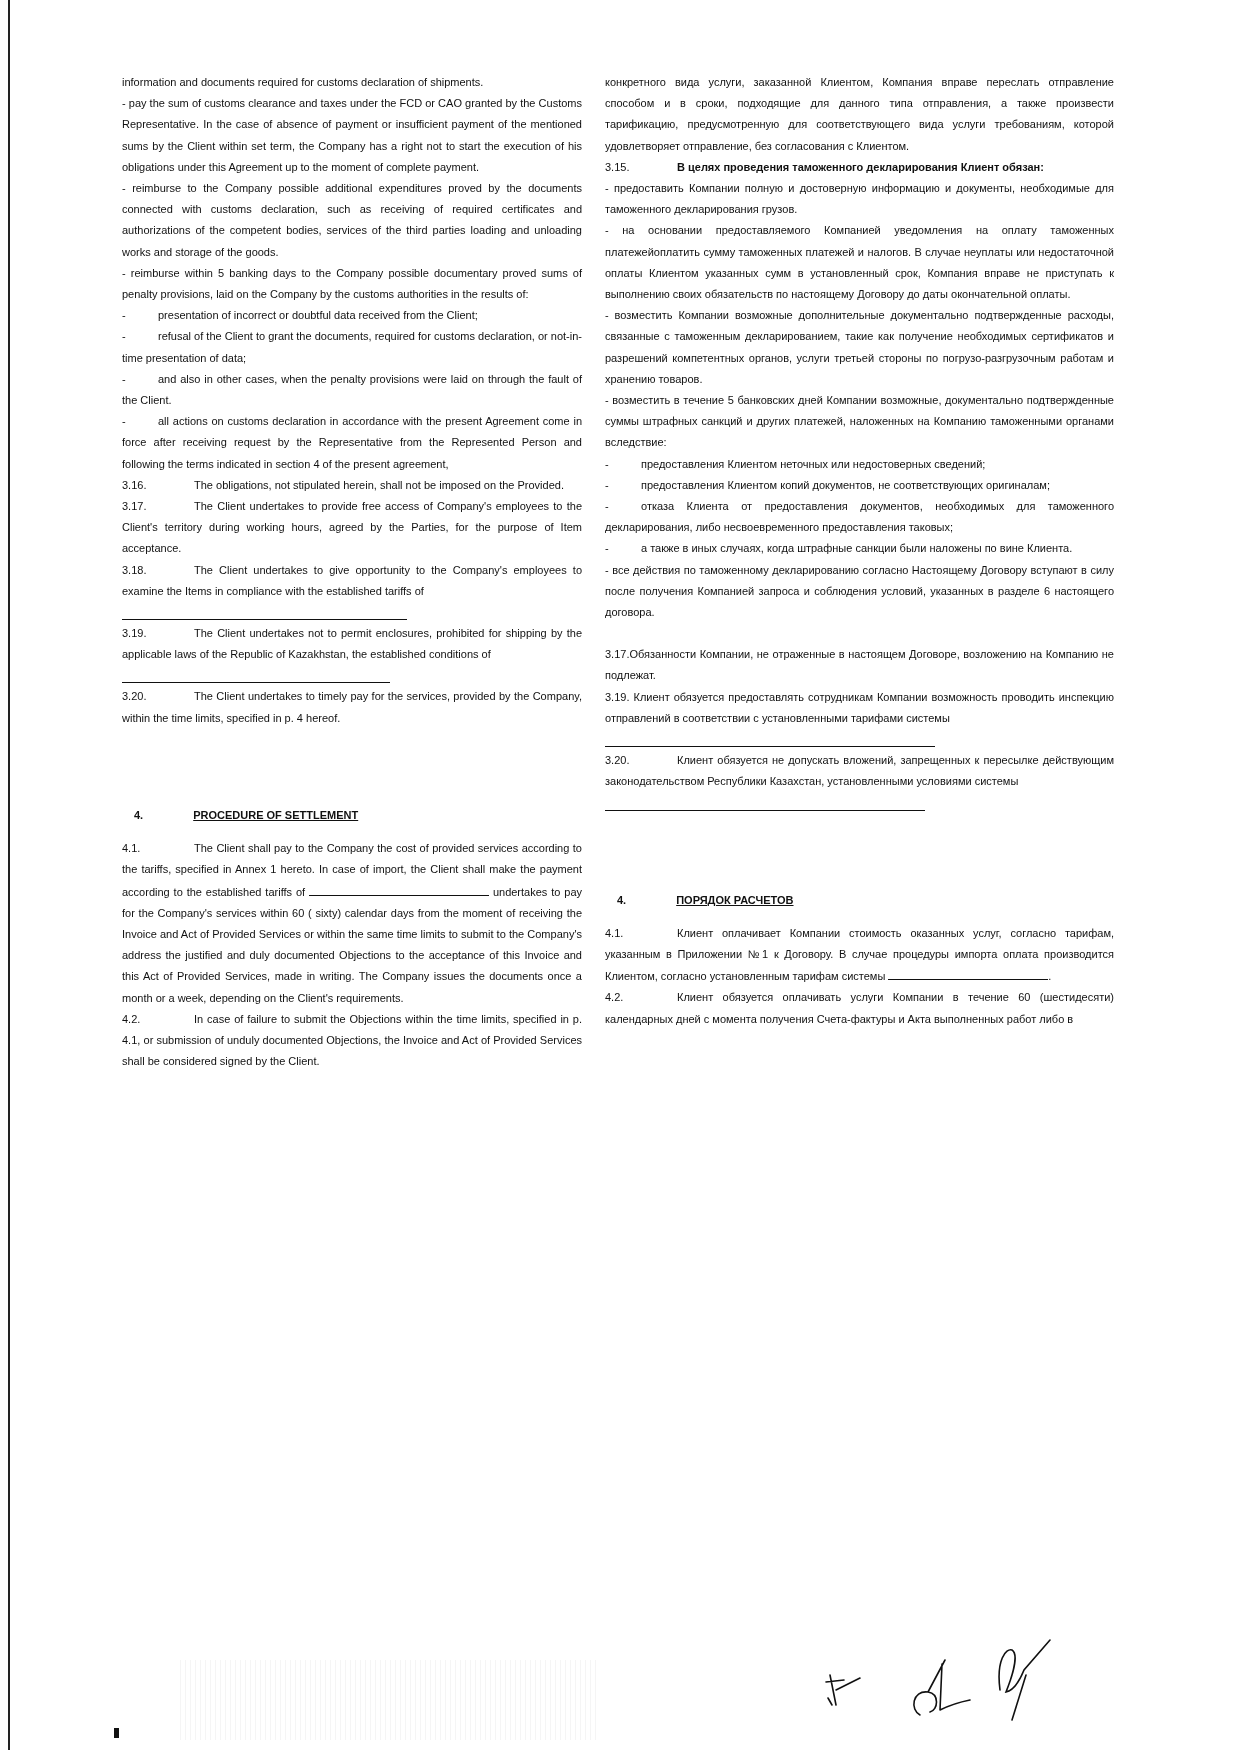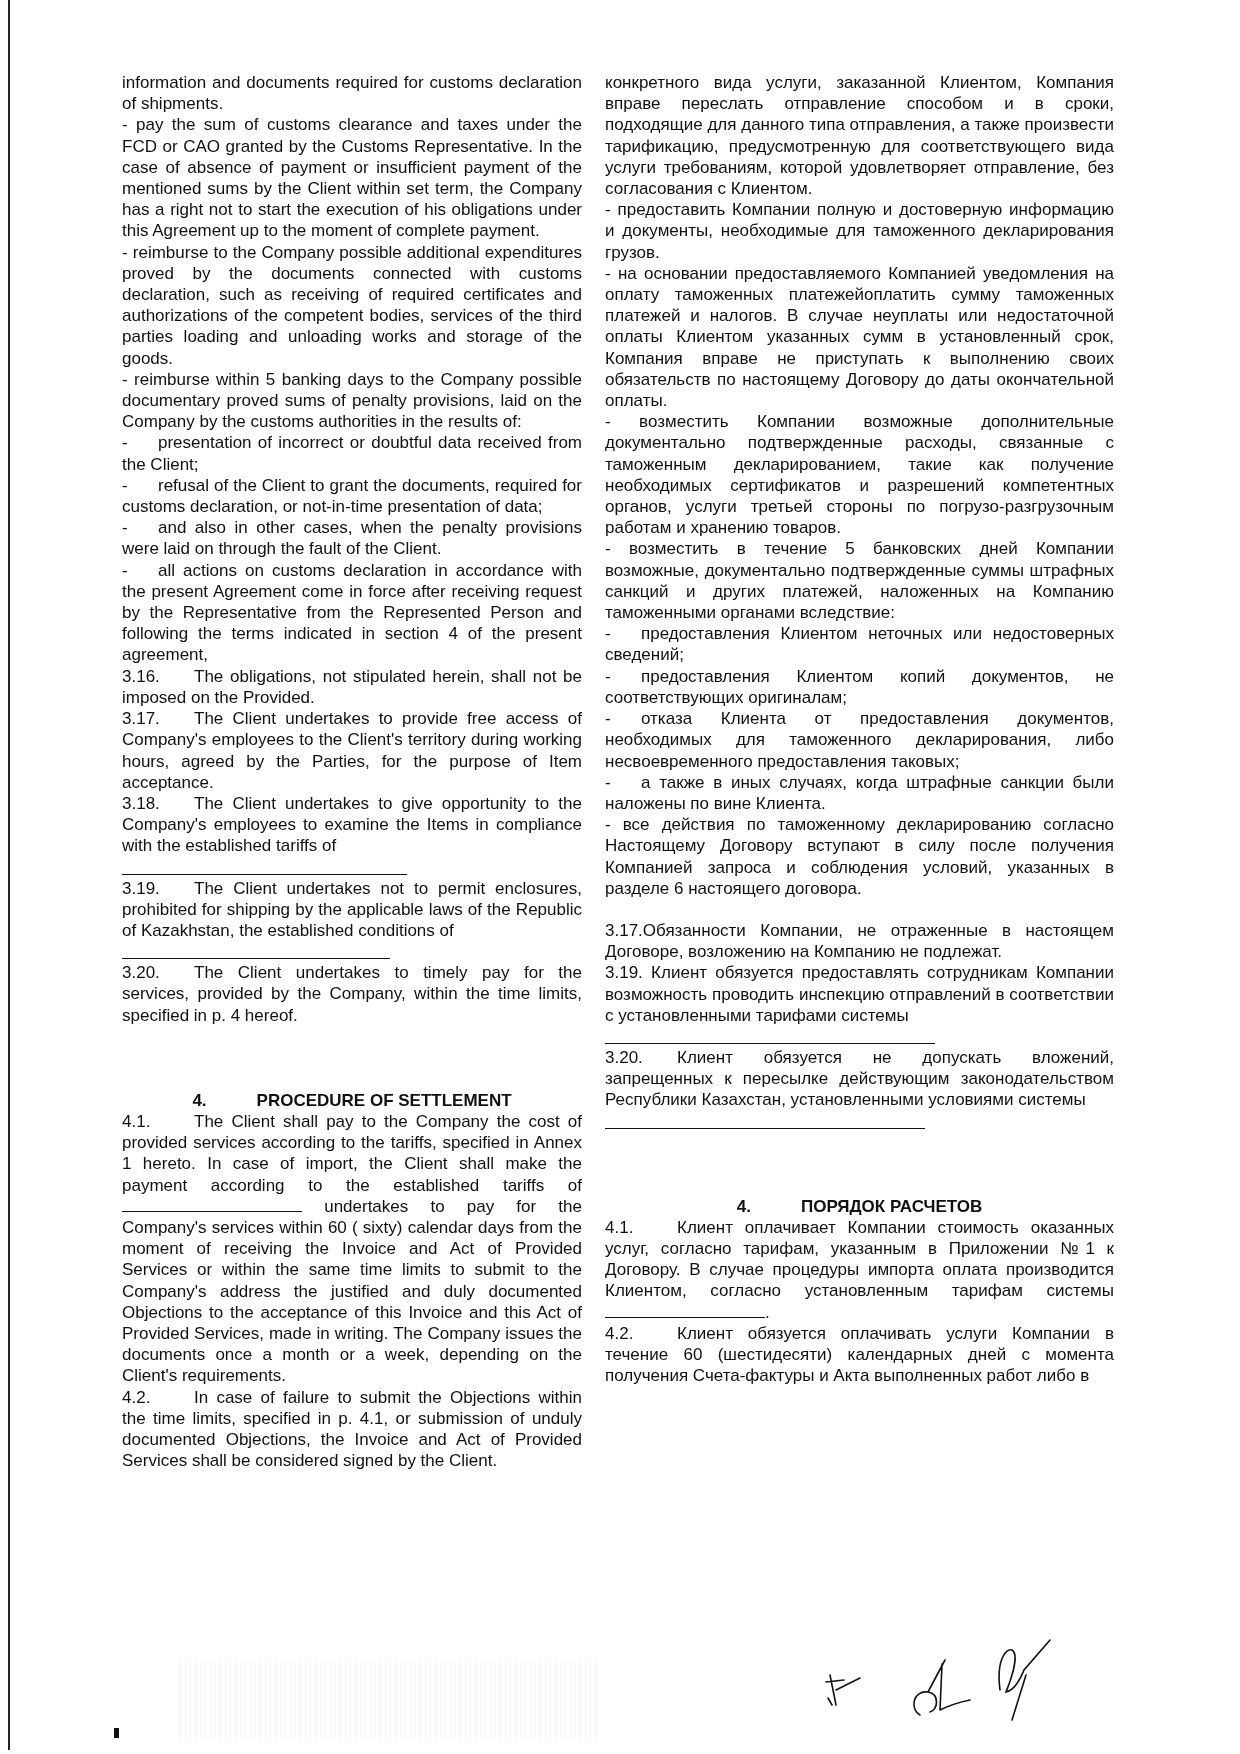--- a/index.html
+++ b/index.html
@@ -1,28 +1,28 @@
 <!DOCTYPE html>
 <html><head>
 <meta charset="utf-8">
 <style>
   html, body { margin: 0; padding: 0; background: #ffffff; }
   body { width: 1240px; height: 1754px; position: relative; overflow: hidden;
          font-family: "Liberation Sans", sans-serif; color: #111; }
   .border-line { position: absolute; left: 8px; top: 0; width: 2px; height: 1750px; background: #222; }
-  .col { position: absolute; top: 72px; font-size: 17px; line-height: 21.2px; text-align: justify; }
+  .col { position: absolute; top: 72px; font-size: 11px; line-height: 21.2px; text-align: justify; }
   .col.left { left: 122px; width: 460px; }
   .col.right { left: 605px; width: 509px; }
   .p { margin: 0; }
   .num { display: inline-block; width: 72px; }
   .bullet { display: inline-block; width: 36px; }
   .blank { display: inline-block; border-bottom: 1.6px solid #111; height: 14px; vertical-align: baseline; }
   .blank-line { display: block; border-bottom: 1.6px solid #111; height: 17px; margin-bottom: 3px; }
   .b { font-weight: bold; }
-  .heading { text-align: center; font-weight: bold; margin: 0; }
+  .heading { font-weight: bold; margin: 12px; text-decoration: underline; }
   .heading .hnum { display: inline-block; margin-right: 50px; }
   .gap-s { height: 21px; }
   .gap-l { height: 64px; }
   .sigs { position: absolute; left: 800px; top: 1620px; width: 300px; height: 110px; }
   .noise { position: absolute; left: 180px; top: 1660px; width: 420px; height: 80px;
            background: repeating-linear-gradient(90deg, rgba(0,0,0,0.08) 0 1px, transparent 1px 5px); opacity: .5; }
   .mark { position: absolute; left: 114px; top: 1728px; width: 5px; height: 10px; background: #111; }
 </style>
 </head>
 <body>
@@ -46,20 +46,21 @@
   <span class="blank-line" style="width:268px"></span>
   <p class="p"><span class="num">3.20.</span><span>The Client undertakes to timely pay for the services, provided by the Company, within the time limits, specified in p. 4 hereof.</span></p>
   <div class="gap-l"></div>
   <p class="heading"><span class="hnum">4.</span><span>PROCEDURE OF SETTLEMENT</span></p>
   <p class="p"><span class="num">4.1.</span><span>The Client shall pay to the Company the cost of provided services according to the tariffs, specified in Annex 1 hereto. In case of import, the Client shall make the payment according to the established tariffs of</span> <span class="blank" style="width:180px"></span> <span>undertakes to pay for the Company's services within 60 ( sixty) calendar days from the moment of receiving the Invoice and Act of Provided Services or within the same time limits to submit to the Company's address the justified and duly documented Objections to the acceptance of this Invoice and this Act of Provided Services, made in writing. The Company issues the documents once a month or a week, depending on the Client's requirements.</span></p>
   <p class="p"><span class="num">4.2.</span><span>In case of failure to submit the Objections within the time limits, specified in p. 4.1, or submission of unduly documented Objections, the Invoice and Act of Provided Services shall be considered signed by the Client.</span></p>
 </div>
 
 <div class="col right">
   <p class="p">конкретного вида услуги, заказанной Клиентом, Компания вправе переслать отправление способом и в сроки, подходящие для данного типа отправления, а также произвести тарификацию, предусмотренную для соответствующего вида услуги требованиям, которой удовлетворяет отправление, без согласования с Клиентом.</p>
+  <p class="p b"><span class="num" style="font-weight:normal">3.15.</span><span>В целях проведения таможенного декларирования Клиент обязан:</span></p>
   <p class="p">- предоставить Компании полную и достоверную информацию и документы, необходимые для таможенного декларирования грузов.</p>
   <p class="p">- на основании предоставляемого Компанией уведомления на оплату таможенных платежейоплатить сумму таможенных платежей и налогов. В случае неуплаты или недостаточной оплаты Клиентом указанных сумм в установленный срок, Компания вправе не приступать к выполнению своих обязательств по настоящему Договору до даты окончательной оплаты.</p>
   <p class="p">- возместить Компании возможные дополнительные документально подтвержденные расходы, связанные с таможенным декларированием, такие как получение необходимых сертификатов и разрешений компетентных органов, услуги третьей стороны по погрузо-разгрузочным работам и хранению товаров.</p>
   <p class="p">- возместить в течение 5 банковских дней Компании возможные, документально подтвержденные суммы штрафных санкций и других платежей, наложенных на Компанию таможенными органами вследствие:</p>
   <p class="p"><span class="bullet">-</span><span>предоставления Клиентом неточных или недостоверных сведений;</span></p>
   <p class="p"><span class="bullet">-</span><span>предоставления Клиентом копий документов, не соответствующих оригиналам;</span></p>
   <p class="p"><span class="bullet">-</span><span>отказа Клиента от предоставления документов, необходимых для таможенного декларирования, либо несвоевременного предоставления таковых;</span></p>
   <p class="p"><span class="bullet">-</span><span>а также в иных случаях, когда штрафные санкции были наложены по вине Клиента.</span></p>
   <p class="p">- все действия по таможенному декларированию согласно Настоящему Договору вступают в силу после получения Компанией запроса и соблюдения условий, указанных в разделе 6 настоящего договора.</p>
   <div class="gap-s"></div>

